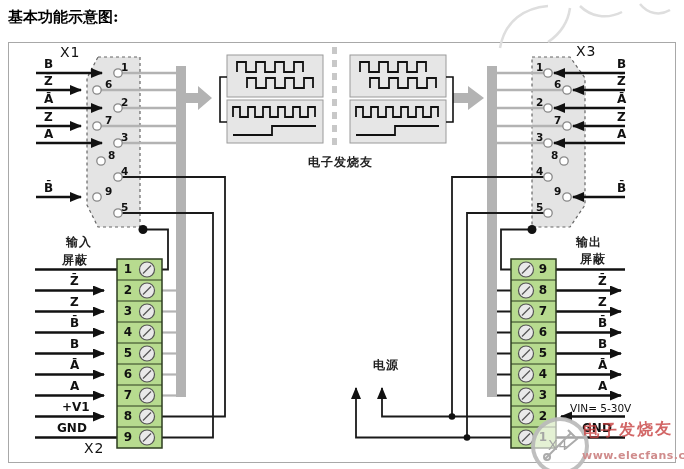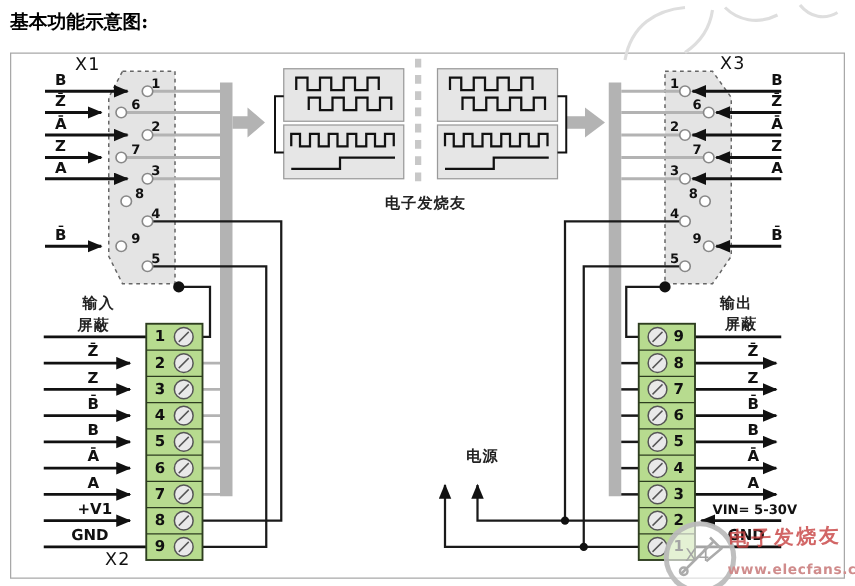--- a/index.html
+++ b/index.html
@@ -6,21 +6,21 @@
   #stage{position:relative;width:684px;height:469px;background:#fff;overflow:hidden;
          font-family:"DejaVu Sans","Liberation Sans",sans-serif;}
   svg{position:absolute;left:0;top:0;}
   .lbl{position:absolute;z-index:3;color:#111;white-space:nowrap;}
   .title{font-family:"DejaVu Serif","Liberation Serif",serif;font-size:15px;font-weight:700;color:#000;}
   .conn{font-size:14px;font-weight:400;letter-spacing:1px;}
   .sig{font-size:12px;font-weight:700;}
   .cn{font-size:12px;font-weight:600;letter-spacing:1px;color:#222;}
   .pin{font-size:10.5px;font-weight:700;}
   .term{font-size:12px;font-weight:700;width:12px;text-align:center;}
-  .vin{font-size:10.5px;font-weight:700;}
+  .vin{font-size:10.5px;font-weight:400;}
   .wm-circle{position:absolute;left:531px;top:417px;width:50px;height:50px;border-radius:50%;
              border:4px solid rgba(180,180,180,.85);background:rgba(255,255,255,.62);z-index:5;}
   .wm-brand{position:absolute;left:583px;top:420px;z-index:6;font-size:16px;font-weight:800;
             color:#c74040;opacity:.8;letter-spacing:2px;transform:rotate(-2deg);}
   .wm-url{position:absolute;left:582px;top:449px;z-index:6;font-size:11px;font-weight:700;
           color:#d08c8c;letter-spacing:.5px;}
 </style>
 </head>
 <body>
 

